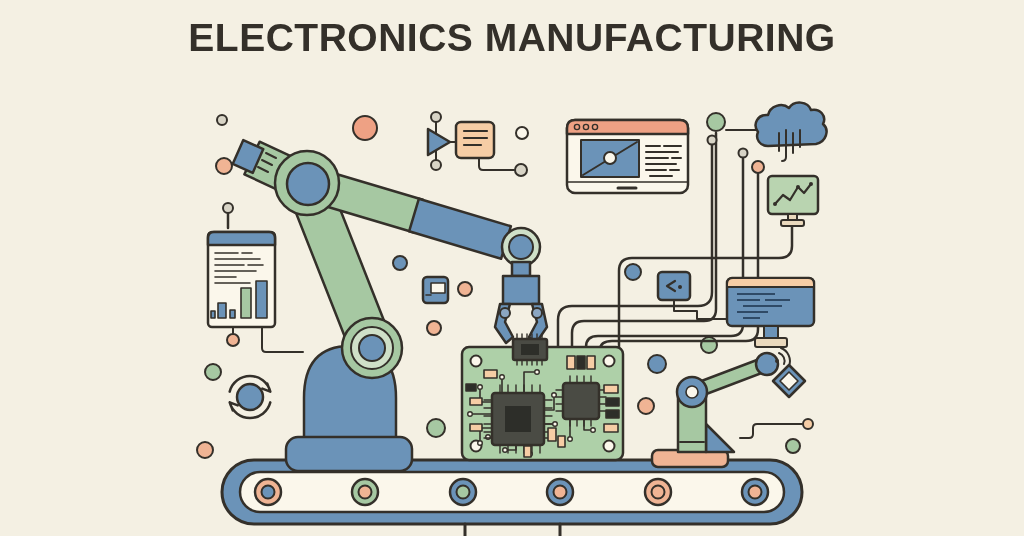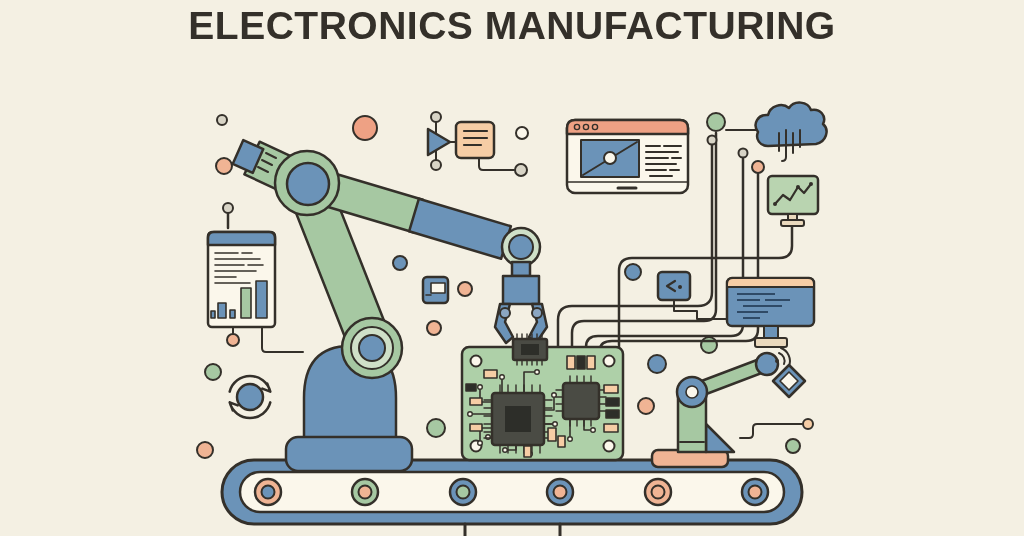--- a/index.html
+++ b/index.html
@@ -1,18 +1,18 @@
 <!DOCTYPE html>
 <html style="--bg: #f4f0e3; --ink: #34302a; --sage: #a6c8a2; --sagelight: #cfe0c8; --blue: #6b93b8; --bluedark: #8ba6c2; --peach: #f0b494; --salmon: #eea184; --peachlight: #f6cda5; --cream: #fbf7eb; --pcb: #aed0a8; --chip: #4a4b44; --chipdark: #2d2e29; --gray: #d8d4c6; --screen: #b9d4b0; --tan: #ead9bd; --codeline: #2f4a66;"><head>
 <meta charset="utf-8">
 <style>
   html,body{margin:0;padding:0;}
   body{background:var(--bg,#f4f0e3);font-family:"Liberation Sans",sans-serif;}
   .stage{position:relative;width:1024px;height:536px;overflow:hidden;background:var(--bg,#f4f0e3);}
-  .title{position:absolute;top:4px;left:0;right:0;margin:0;text-align:center;
+  .title{position:absolute;top:4px;left:0;right:0;margin:12px;text-align:center;
          font-size:39px;font-weight:700;letter-spacing:.5px;color:var(--ink,#34302a);}
   svg{position:absolute;left:0;top:0;}
   .s{stroke:var(--ink,#34302a);stroke-width:2.5;stroke-linecap:round;stroke-linejoin:round;}
   .sw2{stroke-width:2;} .sw16{stroke-width:1.6;} .sw22{stroke-width:2.2;} .sw3{stroke-width:3;} .sw15{stroke-width:1.4;}
   .nf{fill:none;} .f-ink{fill:var(--ink,#34302a);}
   .f-sage{fill:var(--sage,#a6c8a2);} .f-sagel{fill:var(--sagelight,#cfe0c8);}
   .f-blue{fill:var(--blue,#6b93b8);} .f-blued{fill:var(--bluedark,#8ba6c2);}
   .f-peach{fill:var(--peach,#f0b494);} .f-salmon{fill:var(--salmon,#eea184);}
   .f-peachl{fill:var(--peachlight,#f6cda5);} .f-cream{fill:var(--cream,#fbf7eb);}
   .f-pcb{fill:var(--pcb,#aed0a8);} .f-chip{fill:var(--chip,#4a4b44);} .f-chipd{fill:var(--chipdark,#2d2e29);}

